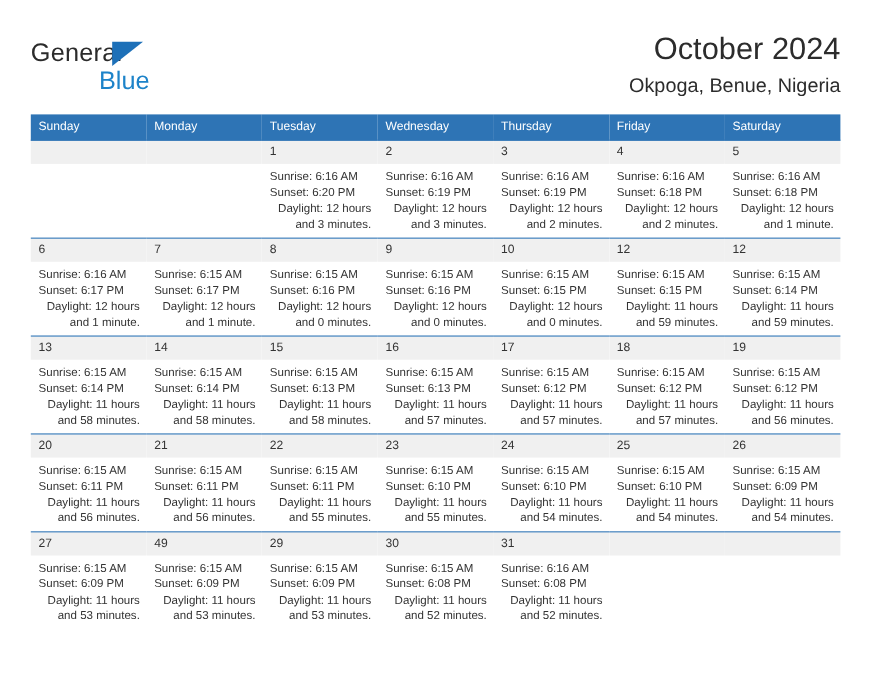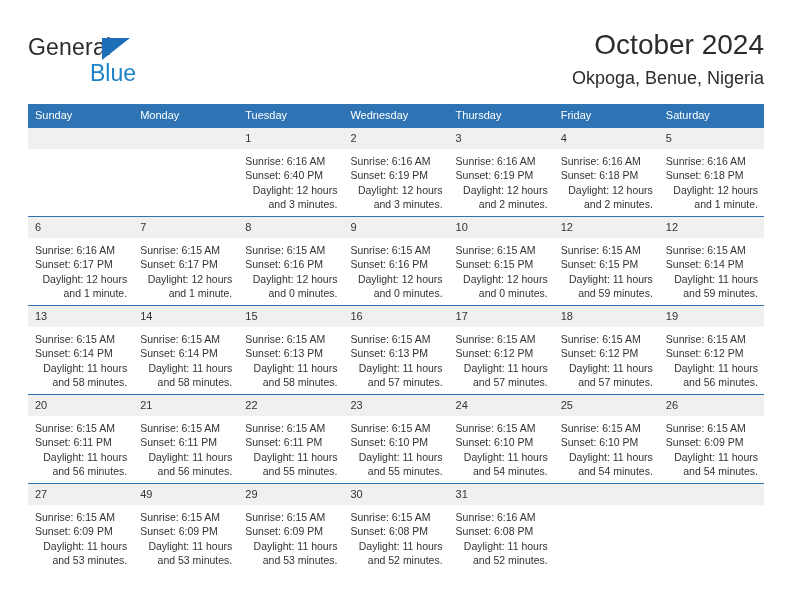--- a/index.html
+++ b/index.html
@@ -181,21 +181,21 @@
           <div class="details">
             <div></div>
             <div></div>
             <div class="daylight"></div>
           </div>
         </td>
         <td>
           <div class="daynum">1</div>
           <div class="details">
             <div>Sunrise: 6:16 AM</div>
-            <div>Sunset: 6:40 PM</div>
+            <div>Sunset: 6:20 PM</div>
             <div class="daylight">Daylight: 12 hours and 3 minutes.</div>
           </div>
         </td>
         <td>
           <div class="daynum">2</div>
           <div class="details">
             <div>Sunrise: 6:16 AM</div>
             <div>Sunset: 6:19 PM</div>
             <div class="daylight">Daylight: 12 hours and 3 minutes.</div>
           </div>

